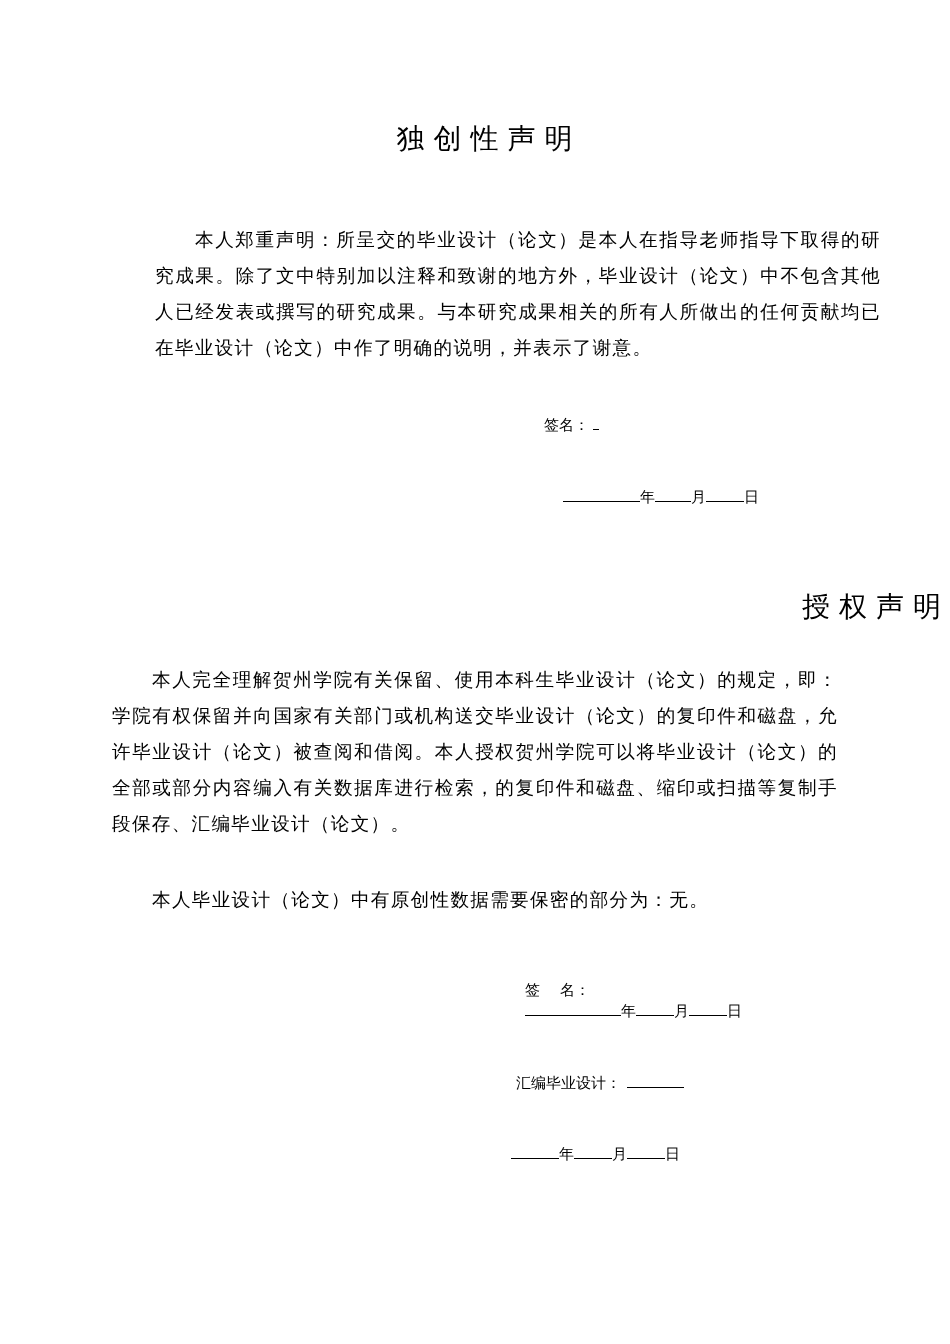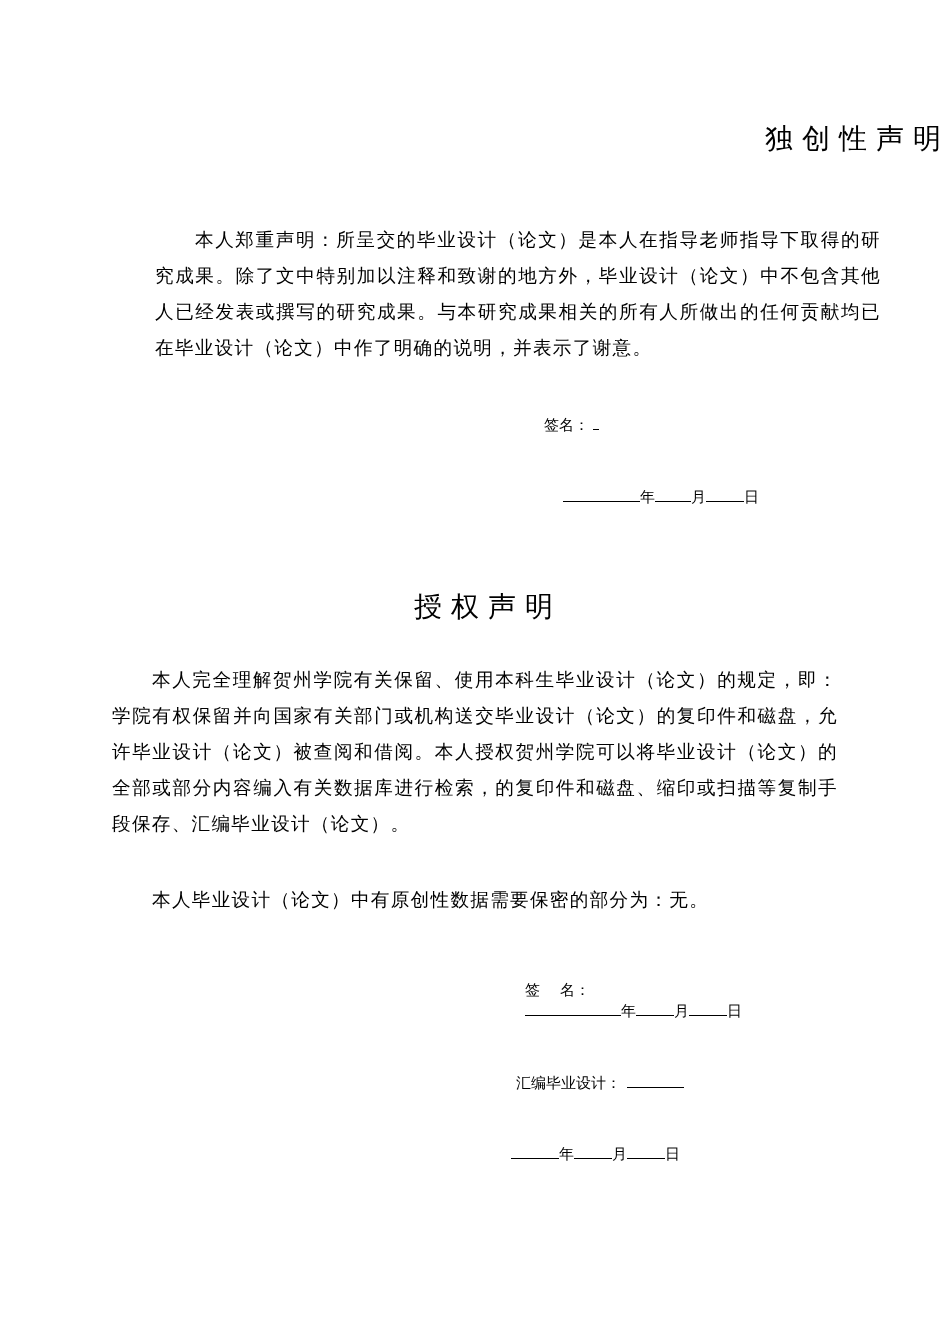--- a/index.html
+++ b/index.html
@@ -19,22 +19,22 @@
       position: absolute;
       left: 0;
       width: 950px;
       text-align: center;
       font-size: 28px;
       line-height: 34px;
       letter-spacing: 9px;
       margin: 0;
       font-weight: normal;
     }
-    #title1 { top: 122px; padding-left: 28px; box-sizing: border-box; text-align: right; }
-    #title2 { top: 590px; padding-left: 26px; box-sizing: border-box; }
+    #title1 { top: 122px; padding-left: 28px; box-sizing: border-box; }
+    #title2 { top: 590px; padding-left: 26px; box-sizing: border-box; text-align: right; }
 
     .para {
       position: absolute;
       left: 112px;
       width: 726px;
       font-size: 18.6px;
       line-height: 36px;
       text-align: justify;
       text-indent: 40px;
       margin: 0;

